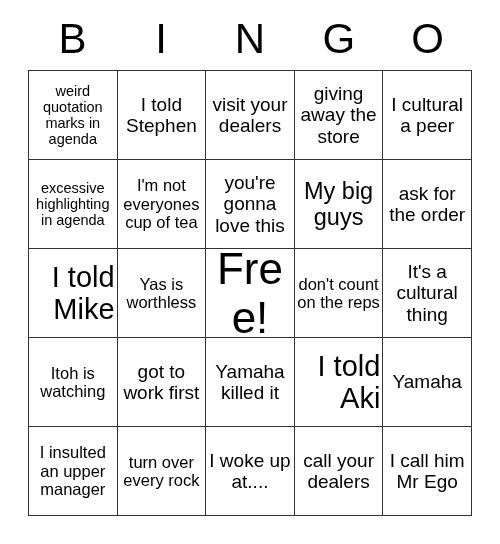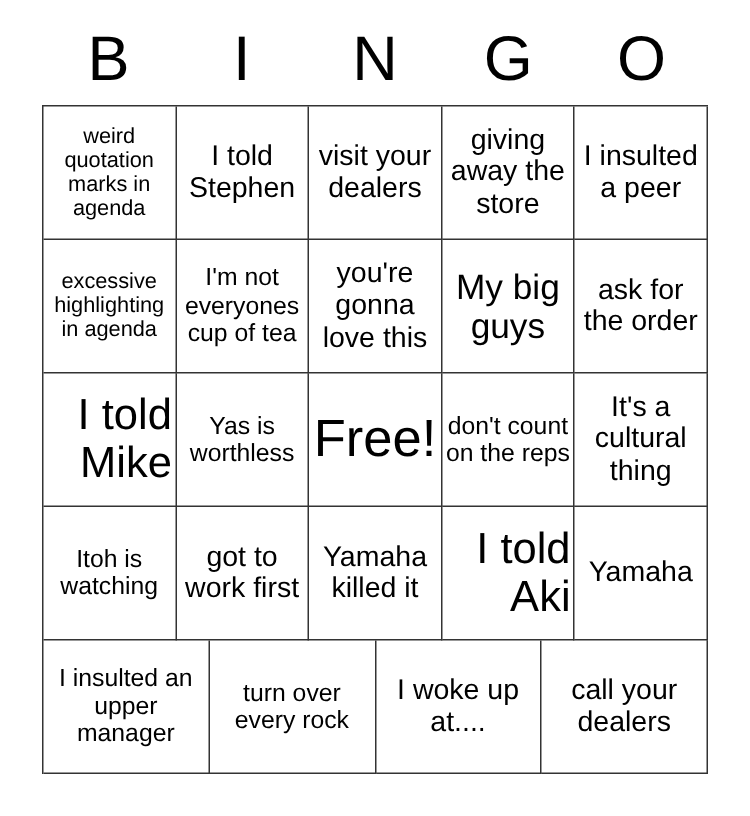--- a/index.html
+++ b/index.html
@@ -64,21 +64,21 @@
     display: block;
     width: 100%;
     line-height: 1.12;
     word-wrap: break-word;
   }
   .fs-xs  { font-size: 14.5px; }
   .fs-sm  { font-size: 16.5px; }
   .fs-md  { font-size: 19px; }
   .fs-lg  { font-size: 23.5px; }
   .fs-xl  { font-size: 29px; text-align: right; }
-  .fs-xxl { font-size: 35px; }
+  .fs-xxl { font-size: 44px; }
 </style>
 </head>
 <body>
 
 <div id="card">
 
   <div id="header-row">
     <div class="header-letter">B</div>
     <div class="header-letter">I</div>
     <div class="header-letter">N</div>
@@ -95,21 +95,21 @@
       <div class="bingo-cell">
           <span class="cell-text fs-md">I told Stephen</span>
         </div>
       <div class="bingo-cell">
           <span class="cell-text fs-md">visit your dealers</span>
         </div>
       <div class="bingo-cell">
           <span class="cell-text fs-md">giving away the store</span>
         </div>
       <div class="bingo-cell">
-          <span class="cell-text fs-md">I insulted a peer</span>
+          <span class="cell-text fs-md">I cultural a peer</span>
         </div>
     </div>
 
     <div class="bingo-row">
       <div class="bingo-cell">
           <span class="cell-text fs-xs">excessive highlighting in agenda</span>
         </div>
       <div class="bingo-cell">
           <span class="cell-text fs-sm">I'm not everyones cup of tea</span>
         </div>
@@ -166,16 +166,19 @@
         </div>
       <div class="bingo-cell">
           <span class="cell-text fs-sm">turn over every rock</span>
         </div>
       <div class="bingo-cell">
           <span class="cell-text fs-md">I woke up at....</span>
         </div>
       <div class="bingo-cell">
           <span class="cell-text fs-md">call your dealers</span>
         </div>
+      <div class="bingo-cell">
+          <span class="cell-text fs-md">I call him Mr Ego</span>
+        </div>
     </div>
 
   </div>
 </div>
 
 </body></html>

